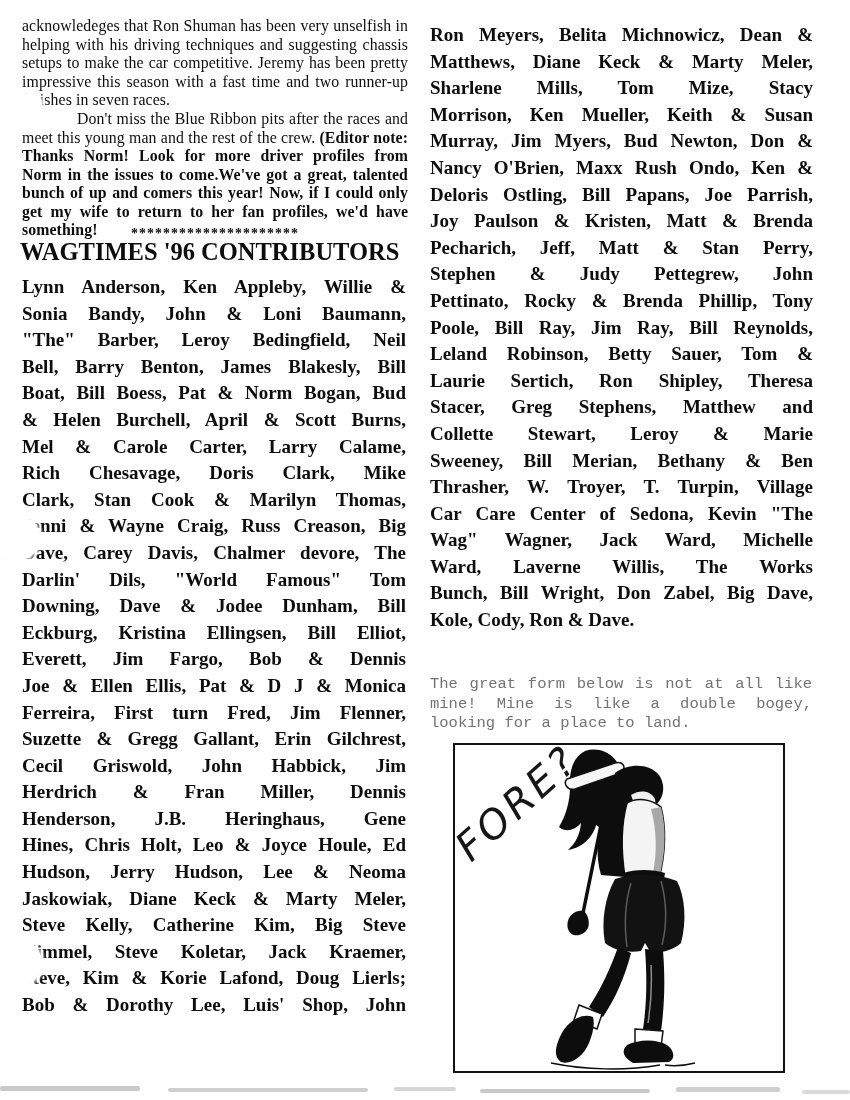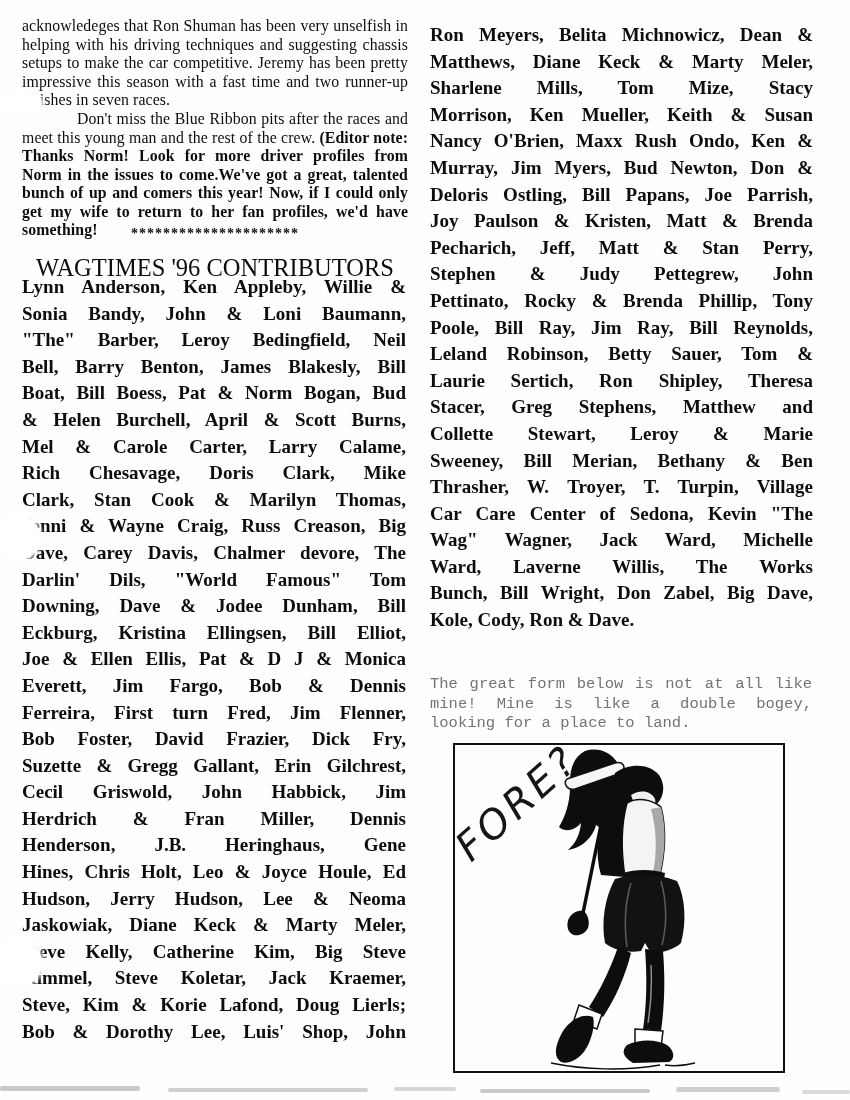--- a/index.html
+++ b/index.html
@@ -16,21 +16,21 @@
   }
   .body-par.indent{text-indent:55px;}
   .body-par b{font-weight:bold;}
   
   .stars{
     font-weight:bold;font-size:14px;letter-spacing:1px;text-align:center;
     white-space:nowrap;
   }
   
   .heading{
-    margin:16px;font-size:24.5px;font-weight:normal;white-space:nowrap;
+    margin:0;font-size:24.5px;font-weight:bold;white-space:nowrap;
     letter-spacing:0px;line-height:28px;
   }
   
   .names .tline{
     font-weight:bold;font-size:19px;line-height:26.6px;
     white-space:nowrap;overflow:hidden;
     text-align:justify;text-align-last:justify;
   }
   .names.cont-right .tline.tline-last{text-align-last:left;}
   
@@ -73,44 +73,43 @@
       <div class="tline">Boat, Bill Boess, Pat &amp; Norm Bogan, Bud</div>
       <div class="tline">&amp; Helen Burchell, April &amp; Scott Burns,</div>
       <div class="tline">Mel &amp; Carole Carter, Larry Calame,</div>
       <div class="tline">Rich Chesavage, Doris Clark, Mike</div>
       <div class="tline">Clark, Stan Cook &amp; Marilyn Thomas,</div>
       <div class="tline">Jenni &amp; Wayne Craig, Russ Creason, Big</div>
       <div class="tline">Dave, Carey Davis, Chalmer devore, The</div>
       <div class="tline">Darlin' Dils, "World Famous" Tom</div>
       <div class="tline">Downing, Dave &amp; Jodee Dunham, Bill</div>
       <div class="tline">Eckburg, Kristina Ellingsen, Bill Elliot,</div>
+      <div class="tline">Everett, Jim Fargo, Bob &amp; Dennis</div>
       <div class="tline">Joe &amp; Ellen Ellis, Pat &amp; D J &amp; Monica</div>
-      <div class="tline">Everett, Jim Fargo, Bob &amp; Dennis</div>
       <div class="tline">Ferreira, First turn Fred, Jim Flenner,</div>
-      <div class="tline">Bob Foster, David Frazier, Dick Fry,</div>
       <div class="tline">Suzette &amp; Gregg Gallant, Erin Gilchrest,</div>
       <div class="tline">Cecil Griswold, John Habbick, Jim</div>
       <div class="tline">Herdrich &amp; Fran Miller, Dennis</div>
       <div class="tline">Henderson, J.B. Heringhaus, Gene</div>
       <div class="tline">Hines, Chris Holt, Leo &amp; Joyce Houle, Ed</div>
       <div class="tline">Hudson, Jerry Hudson, Lee &amp; Neoma</div>
       <div class="tline">Jaskowiak, Diane Keck &amp; Marty Meler,</div>
       <div class="tline">Steve Kelly, Catherine Kim, Big Steve</div>
       <div class="tline">Kimmel, Steve Koletar, Jack Kraemer,</div>
       <div class="tline">Steve, Kim &amp; Korie Lafond, Doug Lierls;</div>
       <div class="tline">Bob &amp; Dorothy Lee, Luis' Shop, John</div>
     </div>
 
   <div class="names cont-right abs" style="left:430px;top:22px;width:383px;">
       <div class="tline">Ron Meyers, Belita Michnowicz, Dean &amp;</div>
       <div class="tline">Matthews, Diane Keck &amp; Marty Meler,</div>
       <div class="tline">Sharlene Mills, Tom Mize, Stacy</div>
       <div class="tline">Morrison, Ken Mueller, Keith &amp; Susan</div>
+      <div class="tline">Murray, Jim Myers, Bud Newton, Don &amp;</div>
       <div class="tline">Nancy O'Brien, Maxx Rush Ondo, Ken &amp;</div>
-      <div class="tline">Murray, Jim Myers, Bud Newton, Don &amp;</div>
       <div class="tline">Deloris Ostling, Bill Papans, Joe Parrish,</div>
       <div class="tline">Joy Paulson &amp; Kristen, Matt &amp; Brenda</div>
       <div class="tline">Pecharich, Jeff, Matt &amp; Stan Perry,</div>
       <div class="tline">Stephen &amp; Judy Pettegrew, John</div>
       <div class="tline">Pettinato, Rocky &amp; Brenda Phillip, Tony</div>
       <div class="tline">Poole, Bill Ray, Jim Ray, Bill Reynolds,</div>
       <div class="tline">Leland Robinson, Betty Sauer, Tom &amp;</div>
       <div class="tline">Laurie Sertich, Ron Shipley, Theresa</div>
       <div class="tline">Stacer, Greg Stephens, Matthew and</div>
       <div class="tline">Collette Stewart, Leroy &amp; Marie</div>

